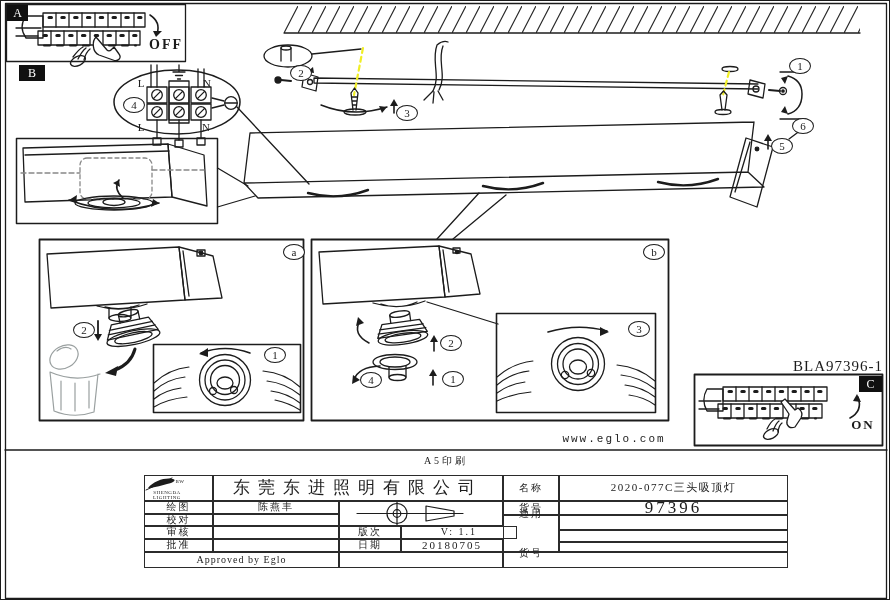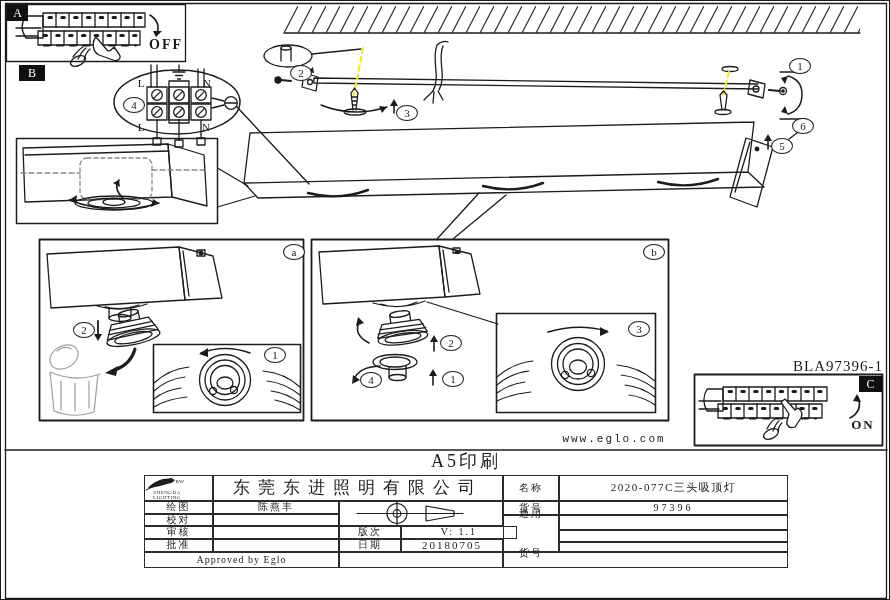--- a/index.html
+++ b/index.html
@@ -315,21 +315,21 @@
 <div class="co" style="left:72px;top:321px;">2</div>
 <div class="co" style="left:263px;top:346px;">1</div>
 <div class="co" style="left:642px;top:243px;">b</div>
 <div class="co" style="left:439px;top:334px;">2</div>
 <div class="co" style="left:359px;top:371px;">4</div>
 <div class="co" style="left:441px;top:370px;">1</div>
 <div class="co" style="left:627px;top:320px;">3</div>
 
 <div class="ab" style="left:748px;top:357px;width:134px;height:16px;display:flex;justify-content:flex-end;align-items:center;font-size:15px;letter-spacing:1px;">BLA97396-1</div>
 <div class="ab bigtxt mono" style="left:538px;top:430px;width:150px;height:16px;font-size:11px;">www.eglo.com</div>
-<div class="ab bigtxt" style="left:418px;top:451px;width:94px;height:17px;font-size:18px;letter-spacing:3px;">A5印刷</div>
+<div class="ab bigtxt" style="left:398px;top:451px;width:94px;height:17px;font-size:10px;letter-spacing:3px;">A5印刷</div>
 
 <div class="cell" style="left:143px;top:474px;width:69px;height:26px;"></div>
 <div class="tiny ab" style="left:146px;top:488px;width:40px;height:6px;">SHENGDA</div>
 <div class="tiny ab" style="left:146px;top:493px;width:40px;height:6px;">LIGHTING</div>
 <div class="tiny ab" style="left:172px;top:477px;width:14px;height:6px;">BW</div>
 
 <div class="cell" style="left:212px;top:474px;width:290px;height:26px;font-size:17px;letter-spacing:8px;">东莞东进照明有限公司</div>
 <div class="cell" style="left:502px;top:474px;width:56px;height:26px;">名称</div>
 <div class="cell" style="left:558px;top:474px;width:229px;height:26px;font-size:11px;letter-spacing:1.5px;">2020-077C三头吸顶灯</div>
 
@@ -344,21 +344,21 @@
 
 <div class="cell" style="left:338px;top:500px;width:164px;height:25px;"></div>
 <div class="cell" style="left:338px;top:525px;width:62px;height:13px;">版次</div>
 <div class="cell" style="left:400px;top:525px;width:116px;height:13px;">V: 1.1</div>
 <div class="cell" style="left:338px;top:538px;width:62px;height:13px;">日期</div>
 <div class="cell" style="left:400px;top:538px;width:102px;height:13px;font-size:11px;">20180705</div>
 <div class="cell" style="left:338px;top:551px;width:164px;height:16px;"></div>
 <div class="cell mono" style="left:143px;top:551px;width:195px;height:16px;font-size:10px;letter-spacing:1px;">Approved by Eglo</div>
 
 <div class="cell" style="left:502px;top:500px;width:56px;height:14px;">货号</div>
-<div class="cell" style="left:558px;top:500px;width:229px;height:14px;font-size:10px;letter-spacing:3px;">97396</div>
+<div class="cell" style="left:558px;top:500px;width:229px;height:14px;font-size:17px;letter-spacing:3px;">97396</div>
 <div class="cell" style="left:502px;top:514px;width:56px;height:37px;flex-direction:column;gap:28px;">
   <span>通用</span>
   <span>货号</span>
 </div>
 <div class="cell" style="left:558px;top:514px;width:229px;height:15px;"></div>
 <div class="cell" style="left:558px;top:529px;width:229px;height:12px;"></div>
 <div class="cell" style="left:558px;top:541px;width:229px;height:10px;"></div>
 <div class="cell" style="left:502px;top:551px;width:285px;height:16px;"></div>
 
 </div>

